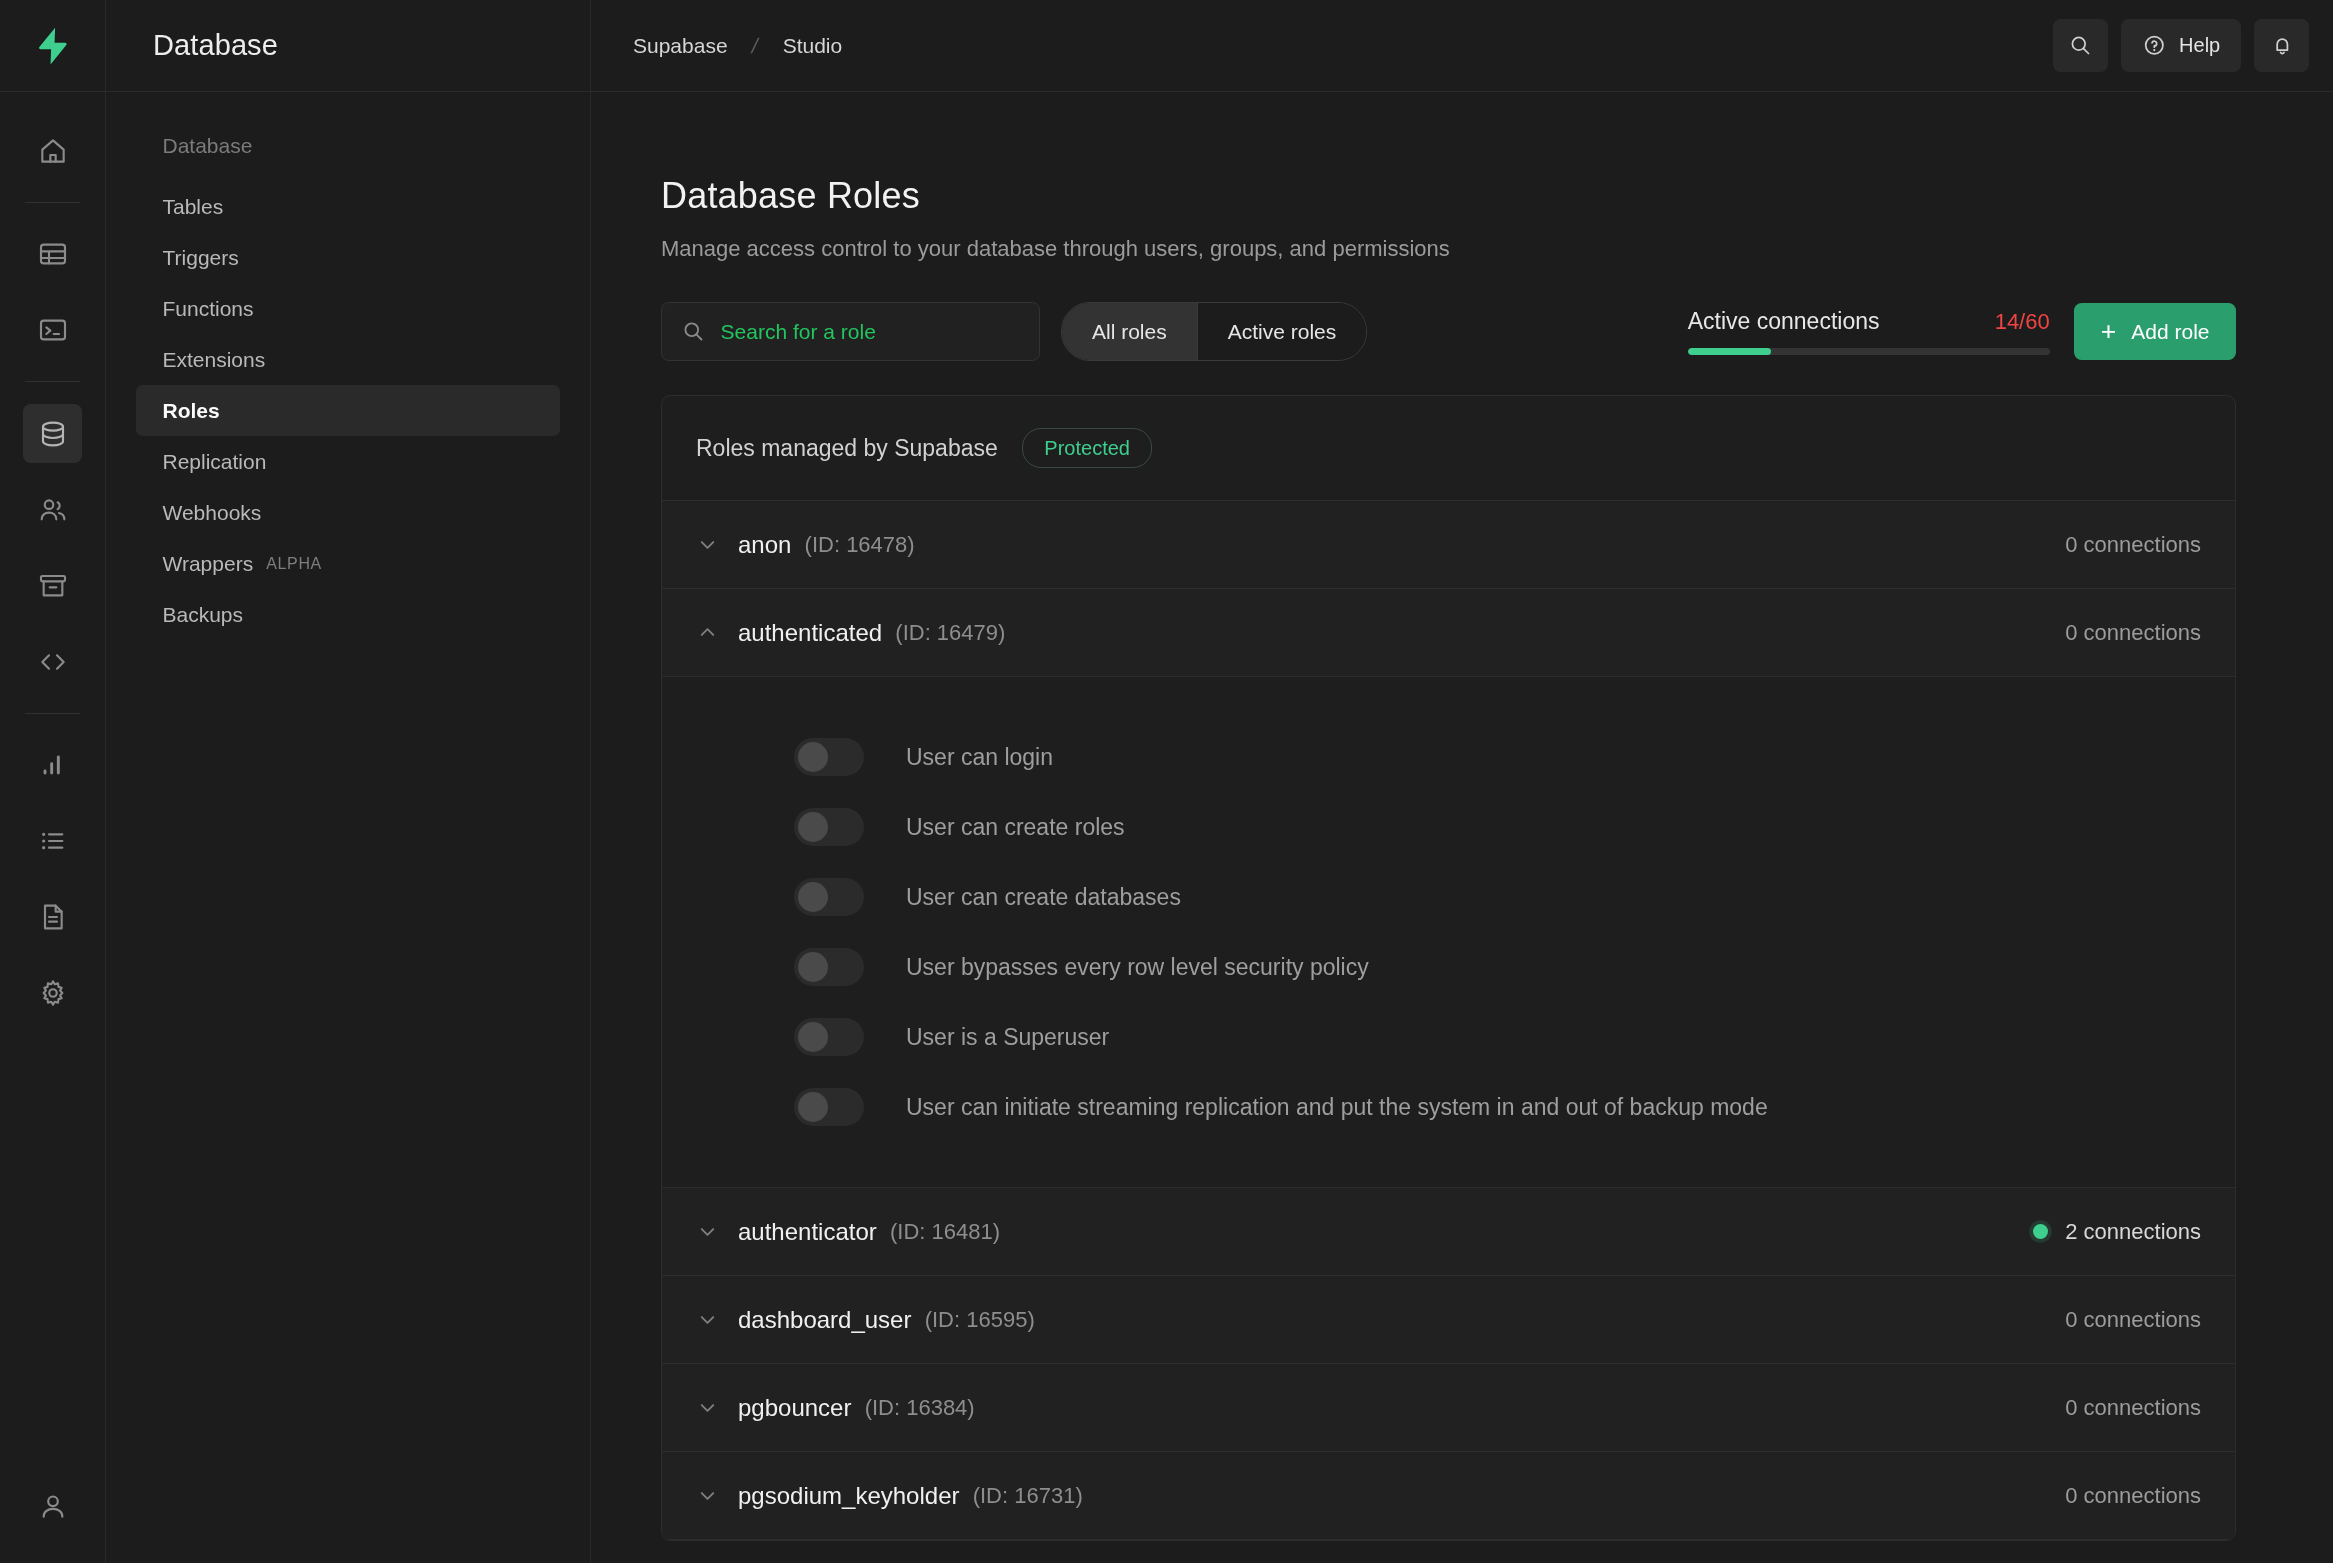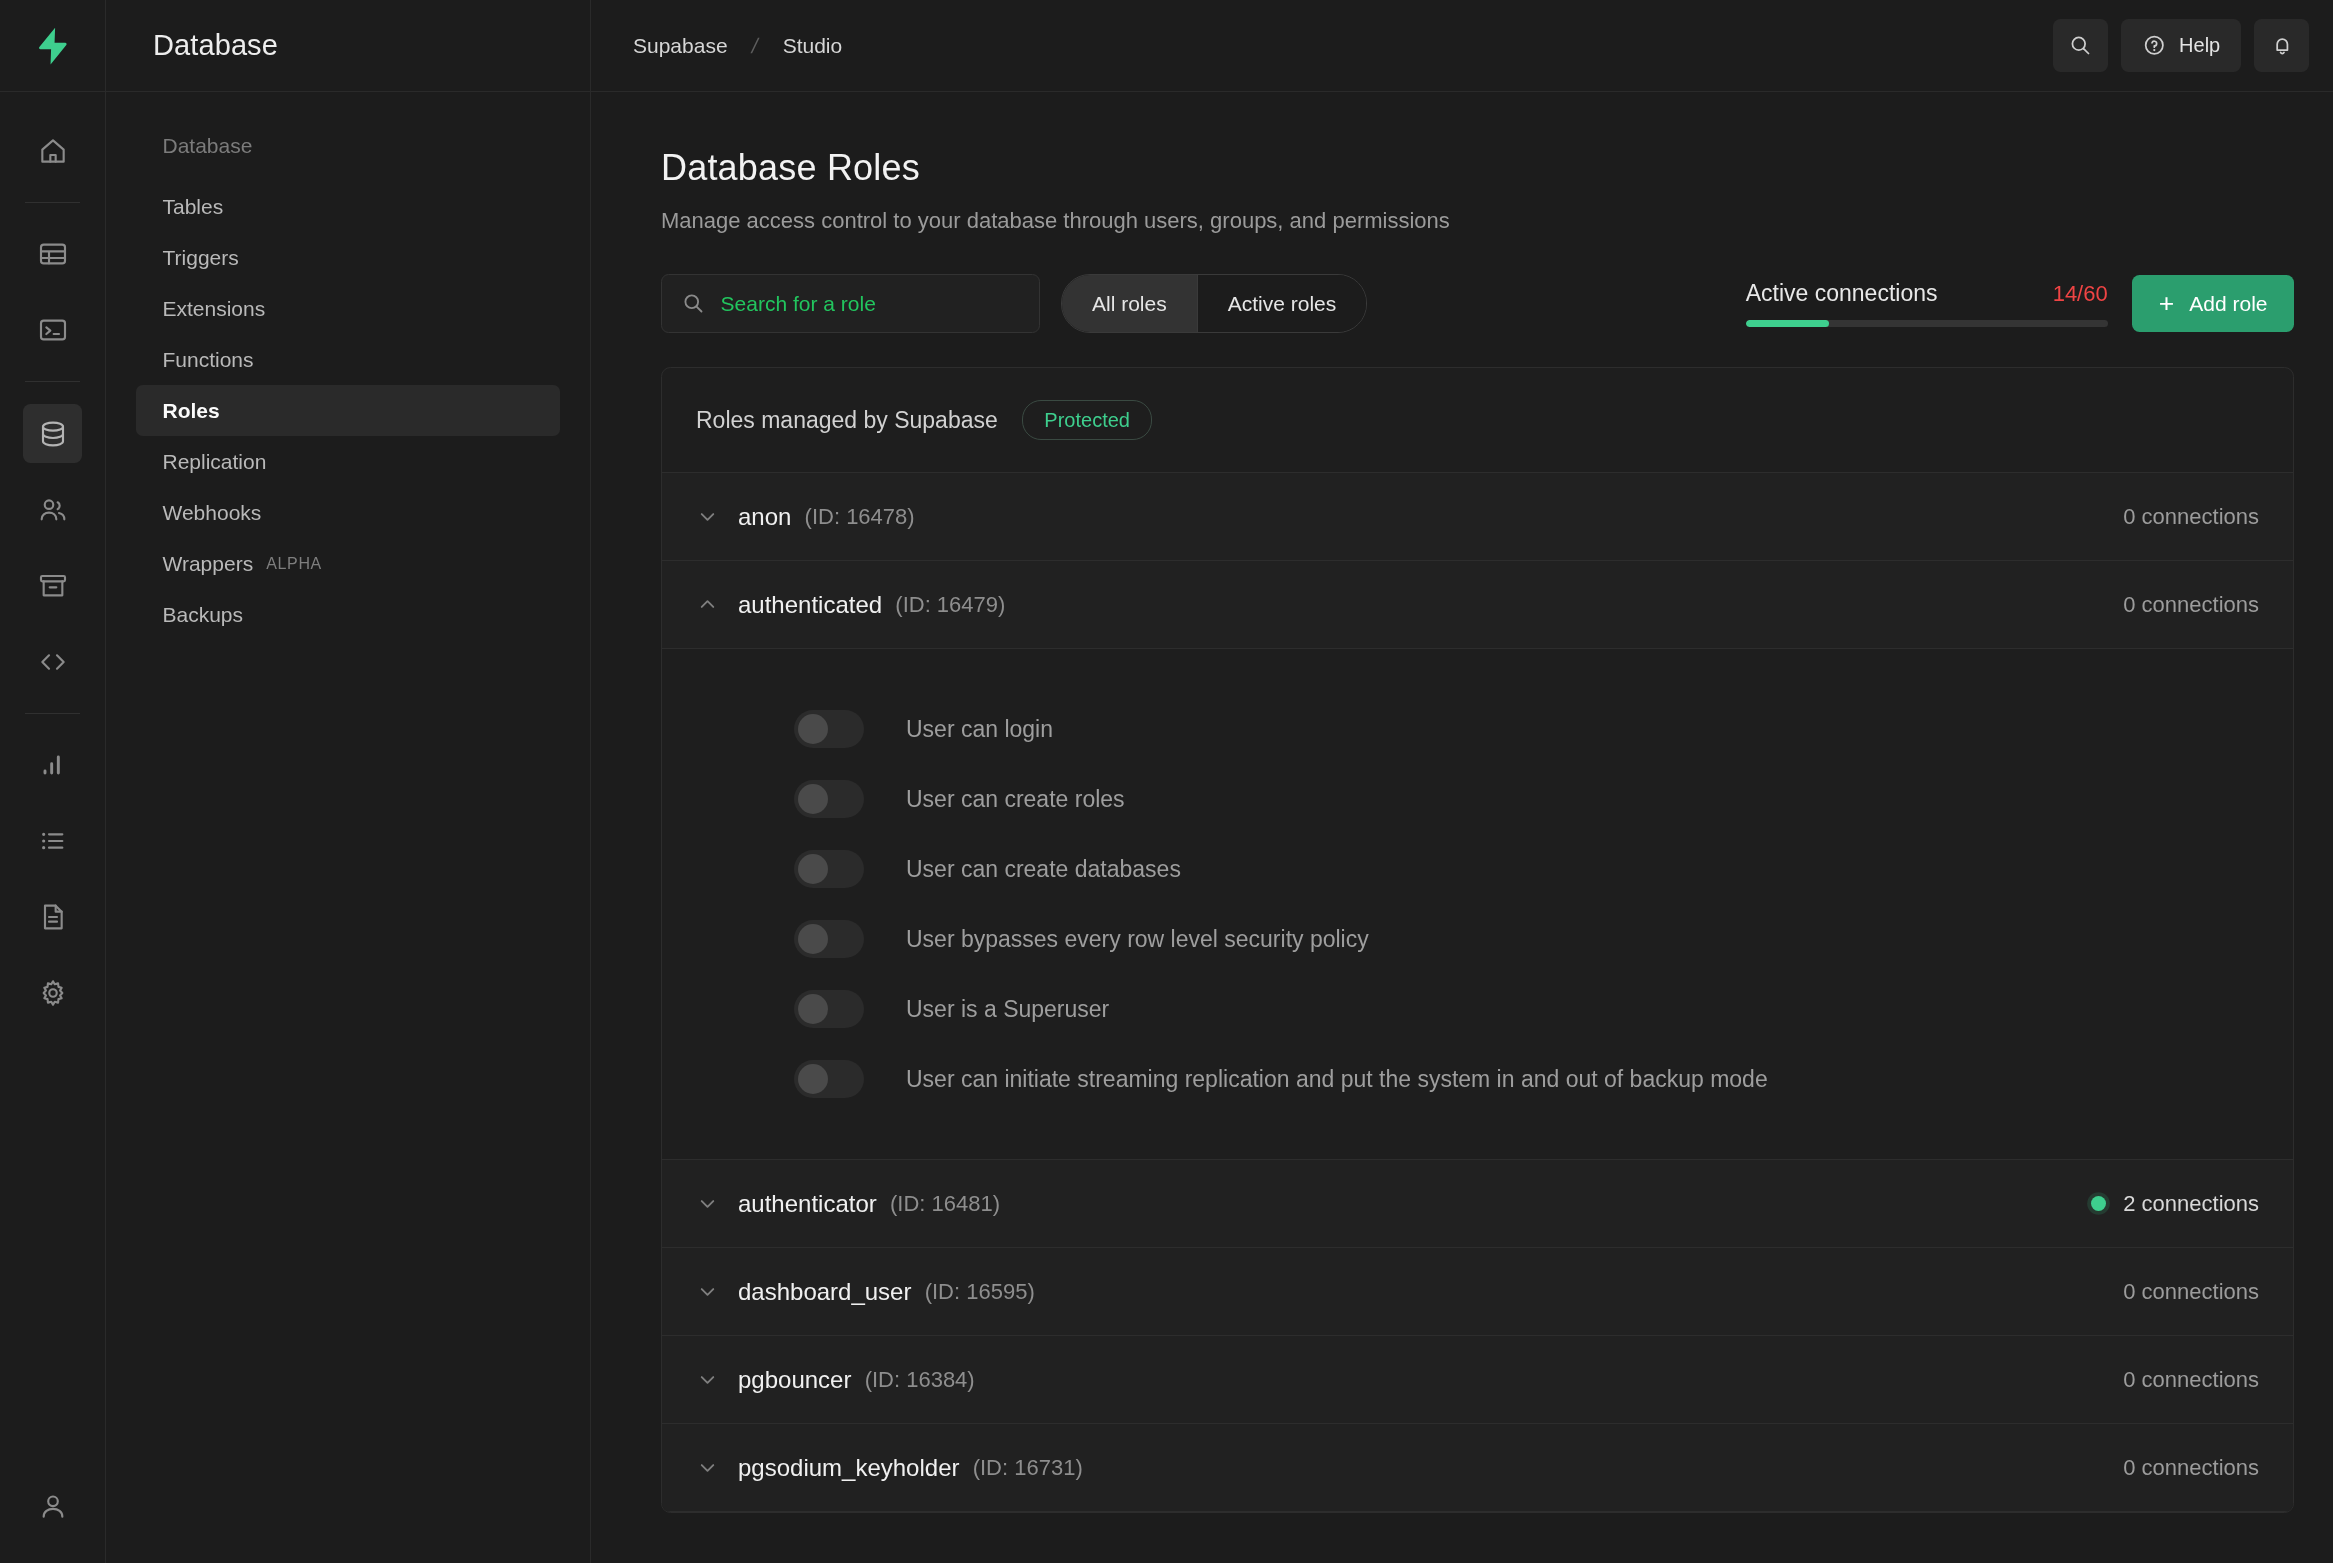--- a/index.html
+++ b/index.html
@@ -77,21 +77,21 @@
   .top-right { margin-left: auto; display: flex; align-items: center; gap: 13.2px; }
   .tbtn {
     height: 53px; border-radius: 7.6px; background: #292929;
     display: flex; align-items: center; gap: 12.3px;
     padding: 0 21px; color: #e4e4e4; font-size: 20px;
   }
   .tbtn.icon-only { width: 55px; padding: 0; justify-content: center; }
   .tbtn svg { stroke: #cfcfcf; fill: none; stroke-width: 1.7; stroke-linecap: round; stroke-linejoin: round; }
 
   .content { flex: 1 1 auto; overflow: hidden; padding: 55px 0 0 0; }
-  .inner { padding: 0 40px 0 70px; max-width: 2334px; }
+  .inner { padding: 0 98px 0 70px; max-width: 2334px; margin-top: 28px; }
   .page-title { font-size: 36px; color: #f2f2f2; font-weight: 400; margin-bottom: 19px; letter-spacing: 0.2px; }
   .page-sub { font-size: 22px; color: #9b9b9b; font-weight: 400; margin-bottom: 40px; }
 
   .toolbar { display: flex; align-items: center; gap: 21px; margin-bottom: 34px; }
   .search-box {
     width: 379px; height: 59px; background: #212121;
     border: 0.9px solid #333333; border-radius: 7.6px;
     display: flex; align-items: center; gap: 15px; padding: 0 19px;
   }
   .search-box svg { stroke: #8a8a8a; fill: none; stroke-width: 1.8; stroke-linecap: round; }
@@ -265,24 +265,24 @@
     <div class="side-nav">
       <div class="side-group-label">Database</div>
 
       <div class="side-item">
         <span>Tables</span>
       </div>
       <div class="side-item">
         <span>Triggers</span>
       </div>
       <div class="side-item">
+        <span>Functions</span>
+      </div>
+      <div class="side-item">
         <span>Extensions</span>
-      </div>
-      <div class="side-item">
-        <span>Functions</span>
       </div>
       <div class="side-item active">
         <span>Roles</span>
       </div>
       <div class="side-item">
         <span>Replication</span>
       </div>
       <div class="side-item">
         <span>Webhooks</span>
       </div>

